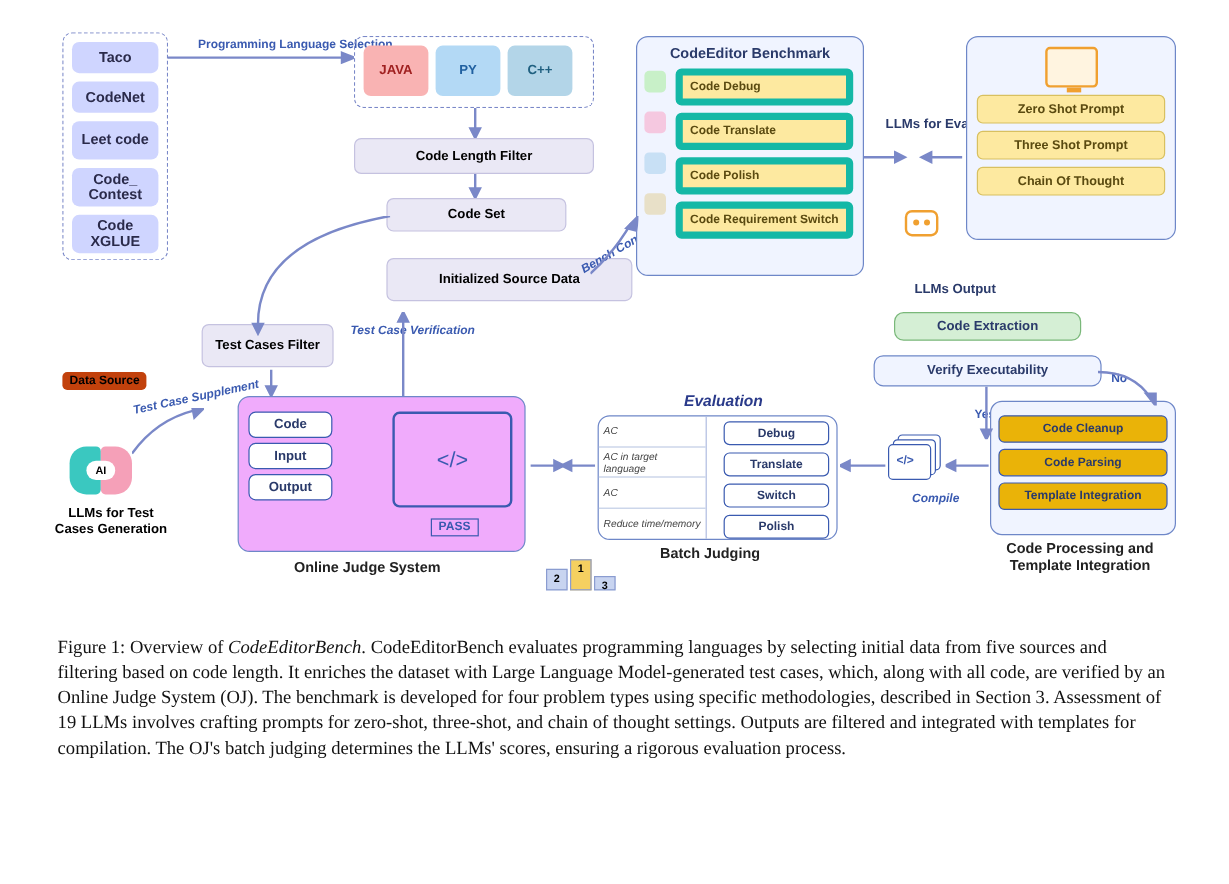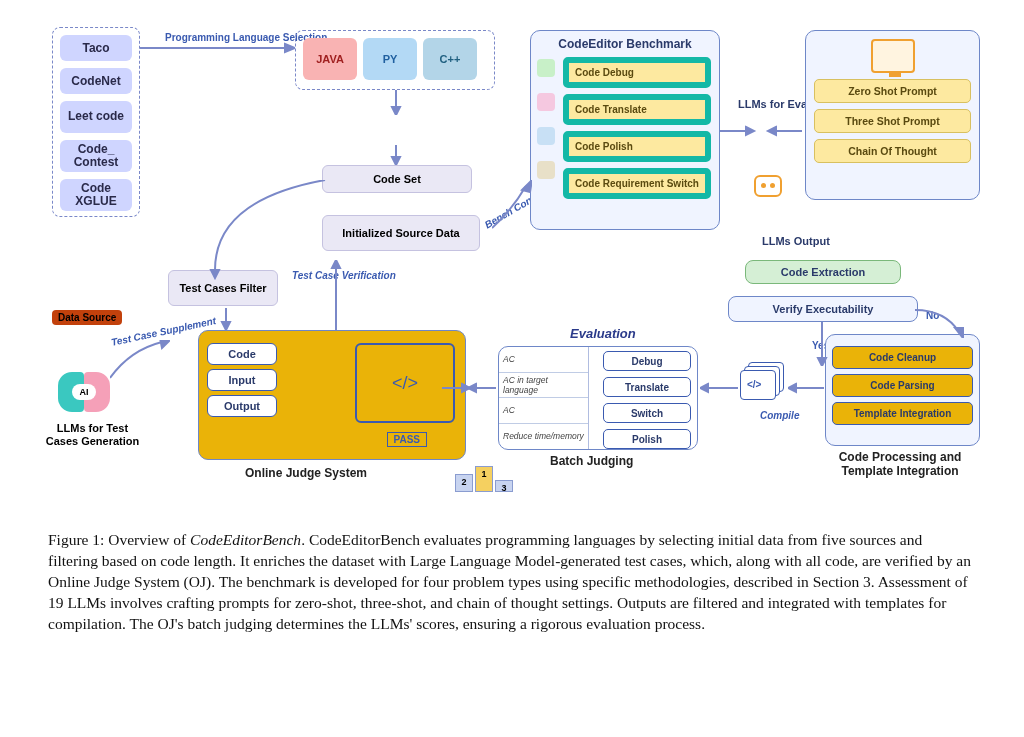--- a/index.html
+++ b/index.html
@@ -55,21 +55,21 @@
   }
   .lang-java { left: 243px; background:#f9b3b3; color:#a02020;}
   .lang-py { left: 303px; background:#b3d9f5; color:#2060a0;}
   .lang-cpp { left: 363px; background:#b3d5e8; color:#206080;}
   .pipe-box {
     background:#eae8f5; border:1px solid #c5c2e0;
     font-size:11px; font-weight:bold;
   }
   .clf { left:235px; top:85px; width:200px; height:30px; }
   .cset { left:262px; top:135px; width:150px; height:28px; }
-  .isd { left:262px; top:185px; width:158px; height:36px; line-height:1.1;}
+  .isd { left:262px; top:185px; width:205px; height:36px; line-height:1.1;}
   .tcf { left:108px; top:240px; width:110px; height:36px; line-height:1.1;}
   .bench-panel {
     position:absolute; left:470px; top:0px; width:190px; height:200px;
     background:#f0f4ff; border:1.5px solid #6e87c8; border-radius:10px;
     padding:6px 8px;
   }
   .bench-title { font-size:12px; font-weight:bold; color:#2a3a6a; text-align:center; margin-bottom:6px;}
   .bench-item {
     background:#fde9a0; border:6px solid #14b8a6; border-radius:5px;
     margin:6px 0 6px 24px; padding:4px 6px; font-size:10px; font-weight:bold;
@@ -90,22 +90,22 @@
     background:#fde9a0; border:1px solid #d8c060; border-radius:5px;
     margin:6px 0; padding:5px; font-size:10.5px; font-weight:bold; color:#5a4a10;
     text-align:center;
   }
   .monitor-icon{
     width:44px;height:34px;border:2px solid #f0a030;border-radius:4px;
     margin:0 auto 6px; position:relative; background:#fff4e0;
   }
   .monitor-icon::after{content:"";position:absolute;bottom:-6px;left:16px;width:12px;height:4px;background:#f0a030;}
   .oj-panel {
-    position:absolute; left:138px; top:300px; width:268px; height:130px;
-    background:#eab308; border:1.5px solid #6e87c8; border-radius:10px;
+    position:absolute; left:138px; top:300px; width:240px; height:130px;
+    background:#f0abfc; border:1.5px solid #6e87c8; border-radius:10px;
     padding:8px;
   }
   .oj-btn{
     background:#fff; border:1.5px solid #3a5ab0; border-radius:6px;
     width:70px; padding:4px; font-size:11px; font-weight:bold; color:#2a3a6a;
     text-align:center; margin:4px 0;
   }
   .oj-vis{position:absolute;right:10px;top:12px;width:100px;height:80px;
     border:2px solid #3a5ab0;border-radius:6px;display:flex;align-items:center;justify-content:center;
     font-size:18px;color:#3a5ab0;}
@@ -192,20 +192,21 @@
   <div class="box src-box contest">Code_ Contest</div>
   <div class="box src-box xglue">Code XGLUE</div>
   <div class="data-src-lbl">Data Source</div>
 
   <div class="annot prog">Programming Language Selection</div>
   <div class="dashed-wrap lang-group"></div>
   <div class="lang-badge lang-java">JAVA</div>
   <div class="lang-badge lang-py">PY</div>
   <div class="lang-badge lang-cpp">C++</div>
 
+  <div class="box pipe-box clf">Code Length Filter</div>
   <div class="box pipe-box cset">Code Set</div>
   <div class="box pipe-box isd">Initialized Source Data</div>
   <div class="box pipe-box tcf">Test Cases Filter</div>
 
   <div class="annot tcs">Test Case Supplement</div>
   <div class="annot tcv">Test Case Verification</div>
   <div class="annot bc">Bench Construct</div>
 
   <div class="brain-icon">
     <div class="brain-l"></div>

